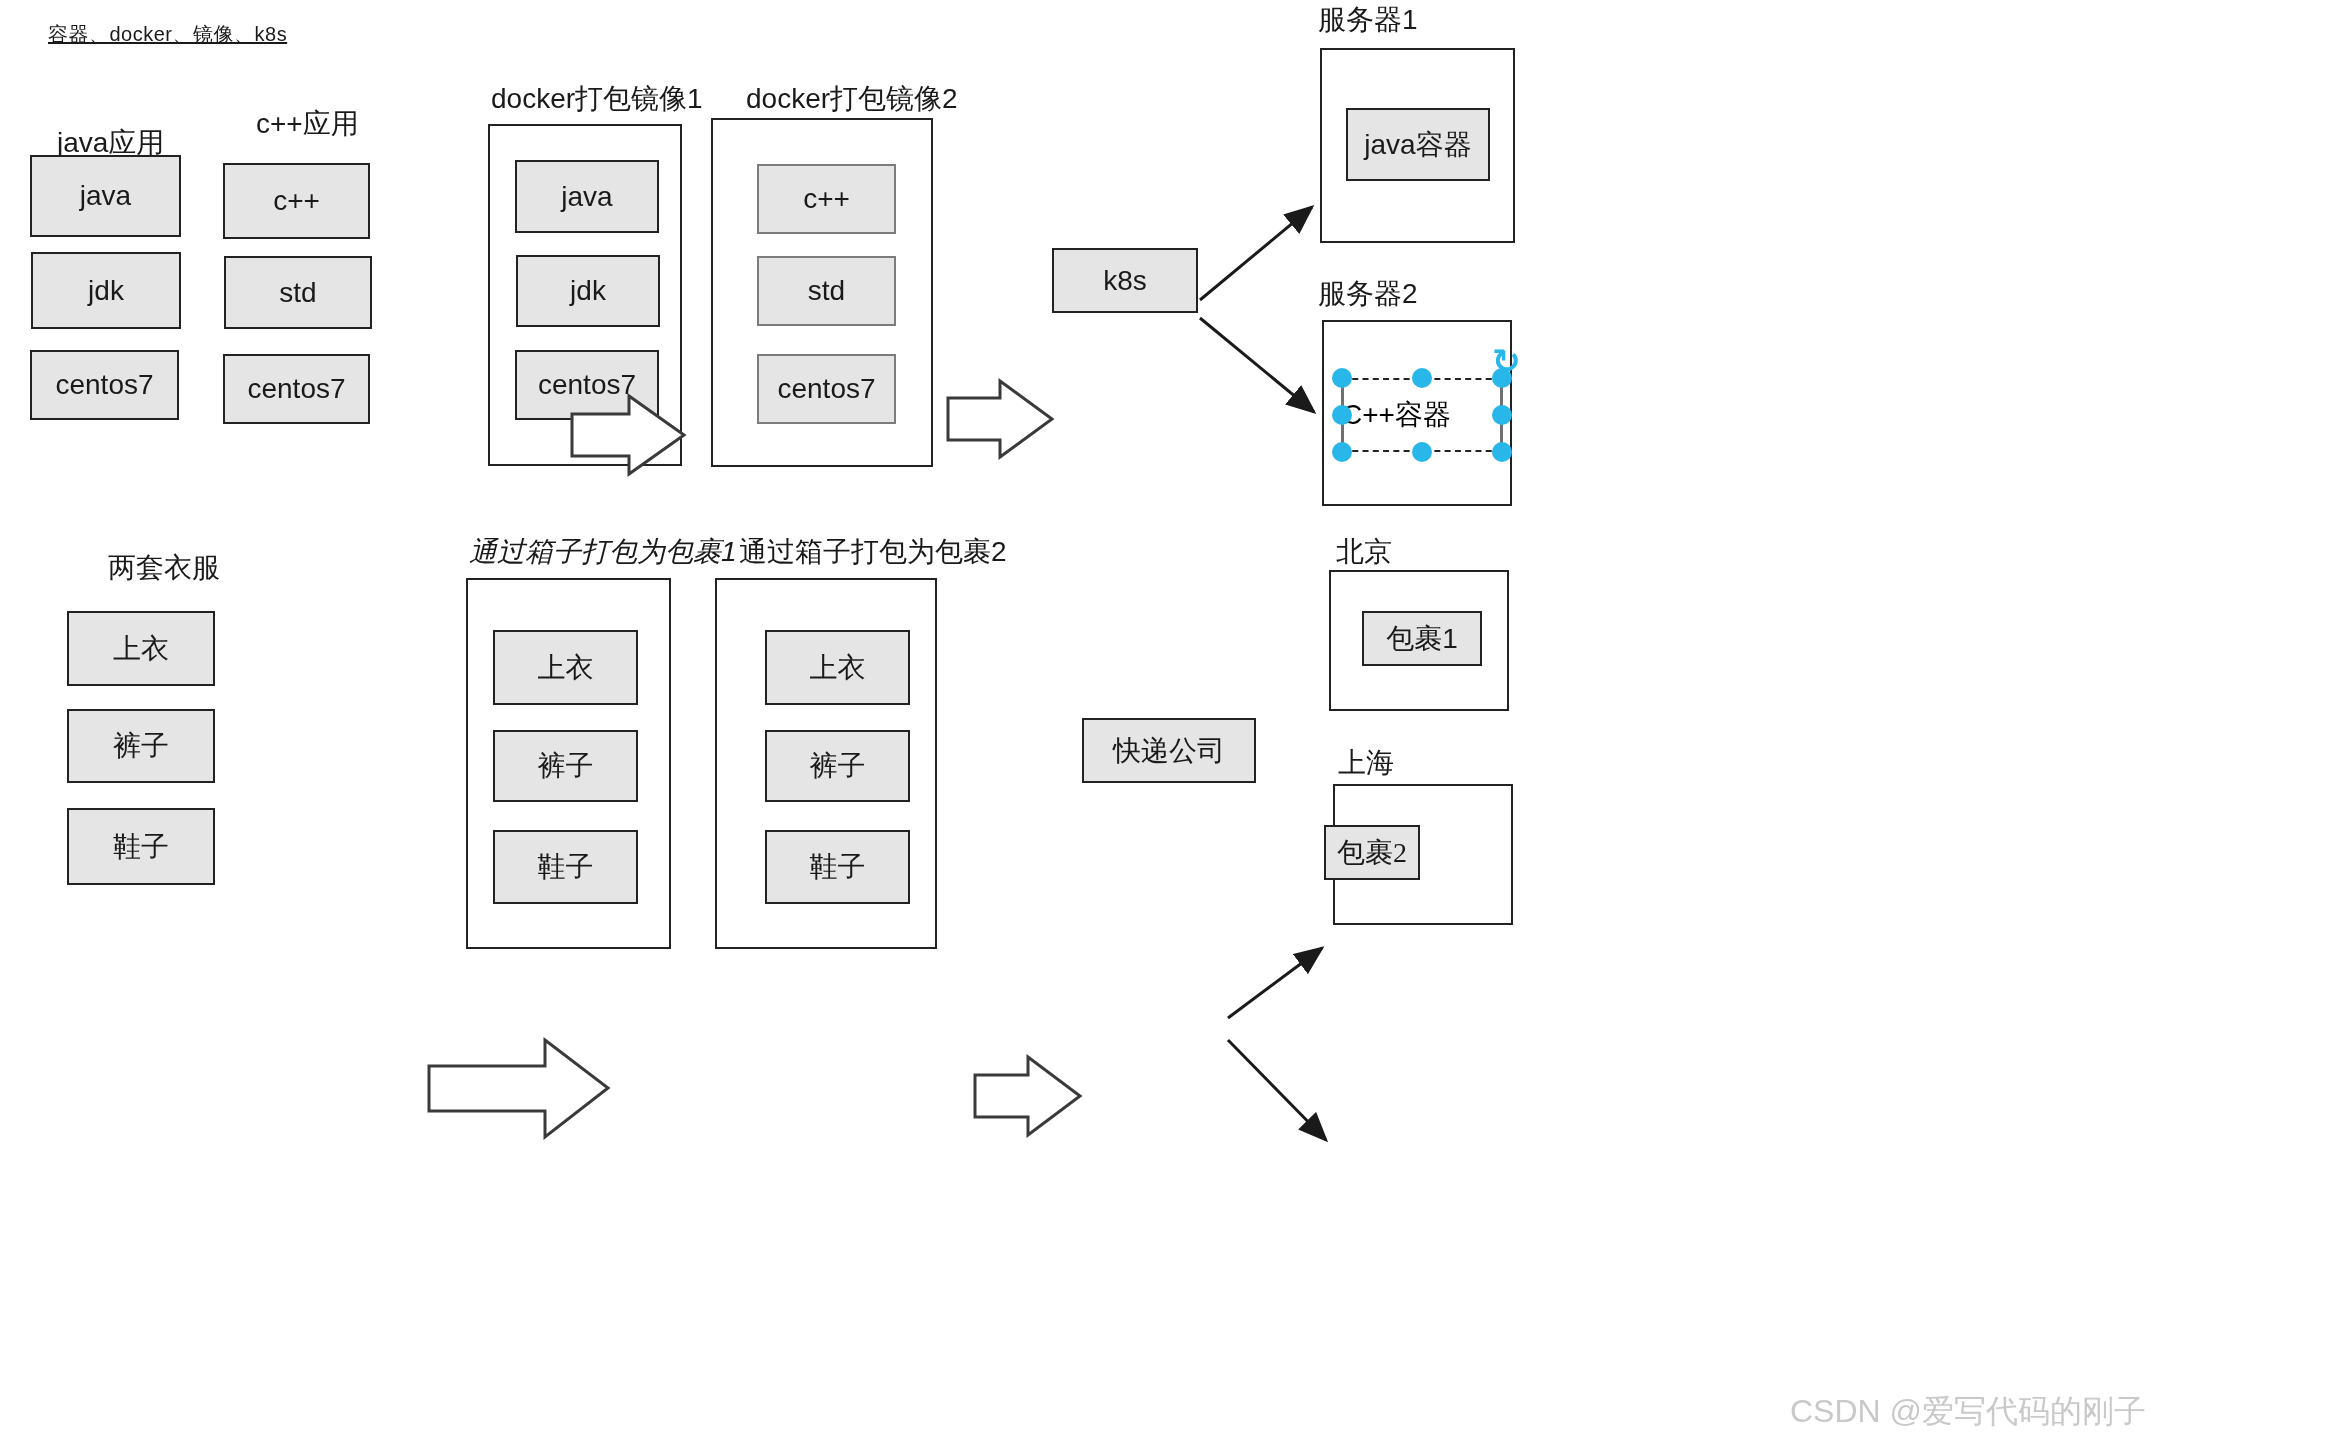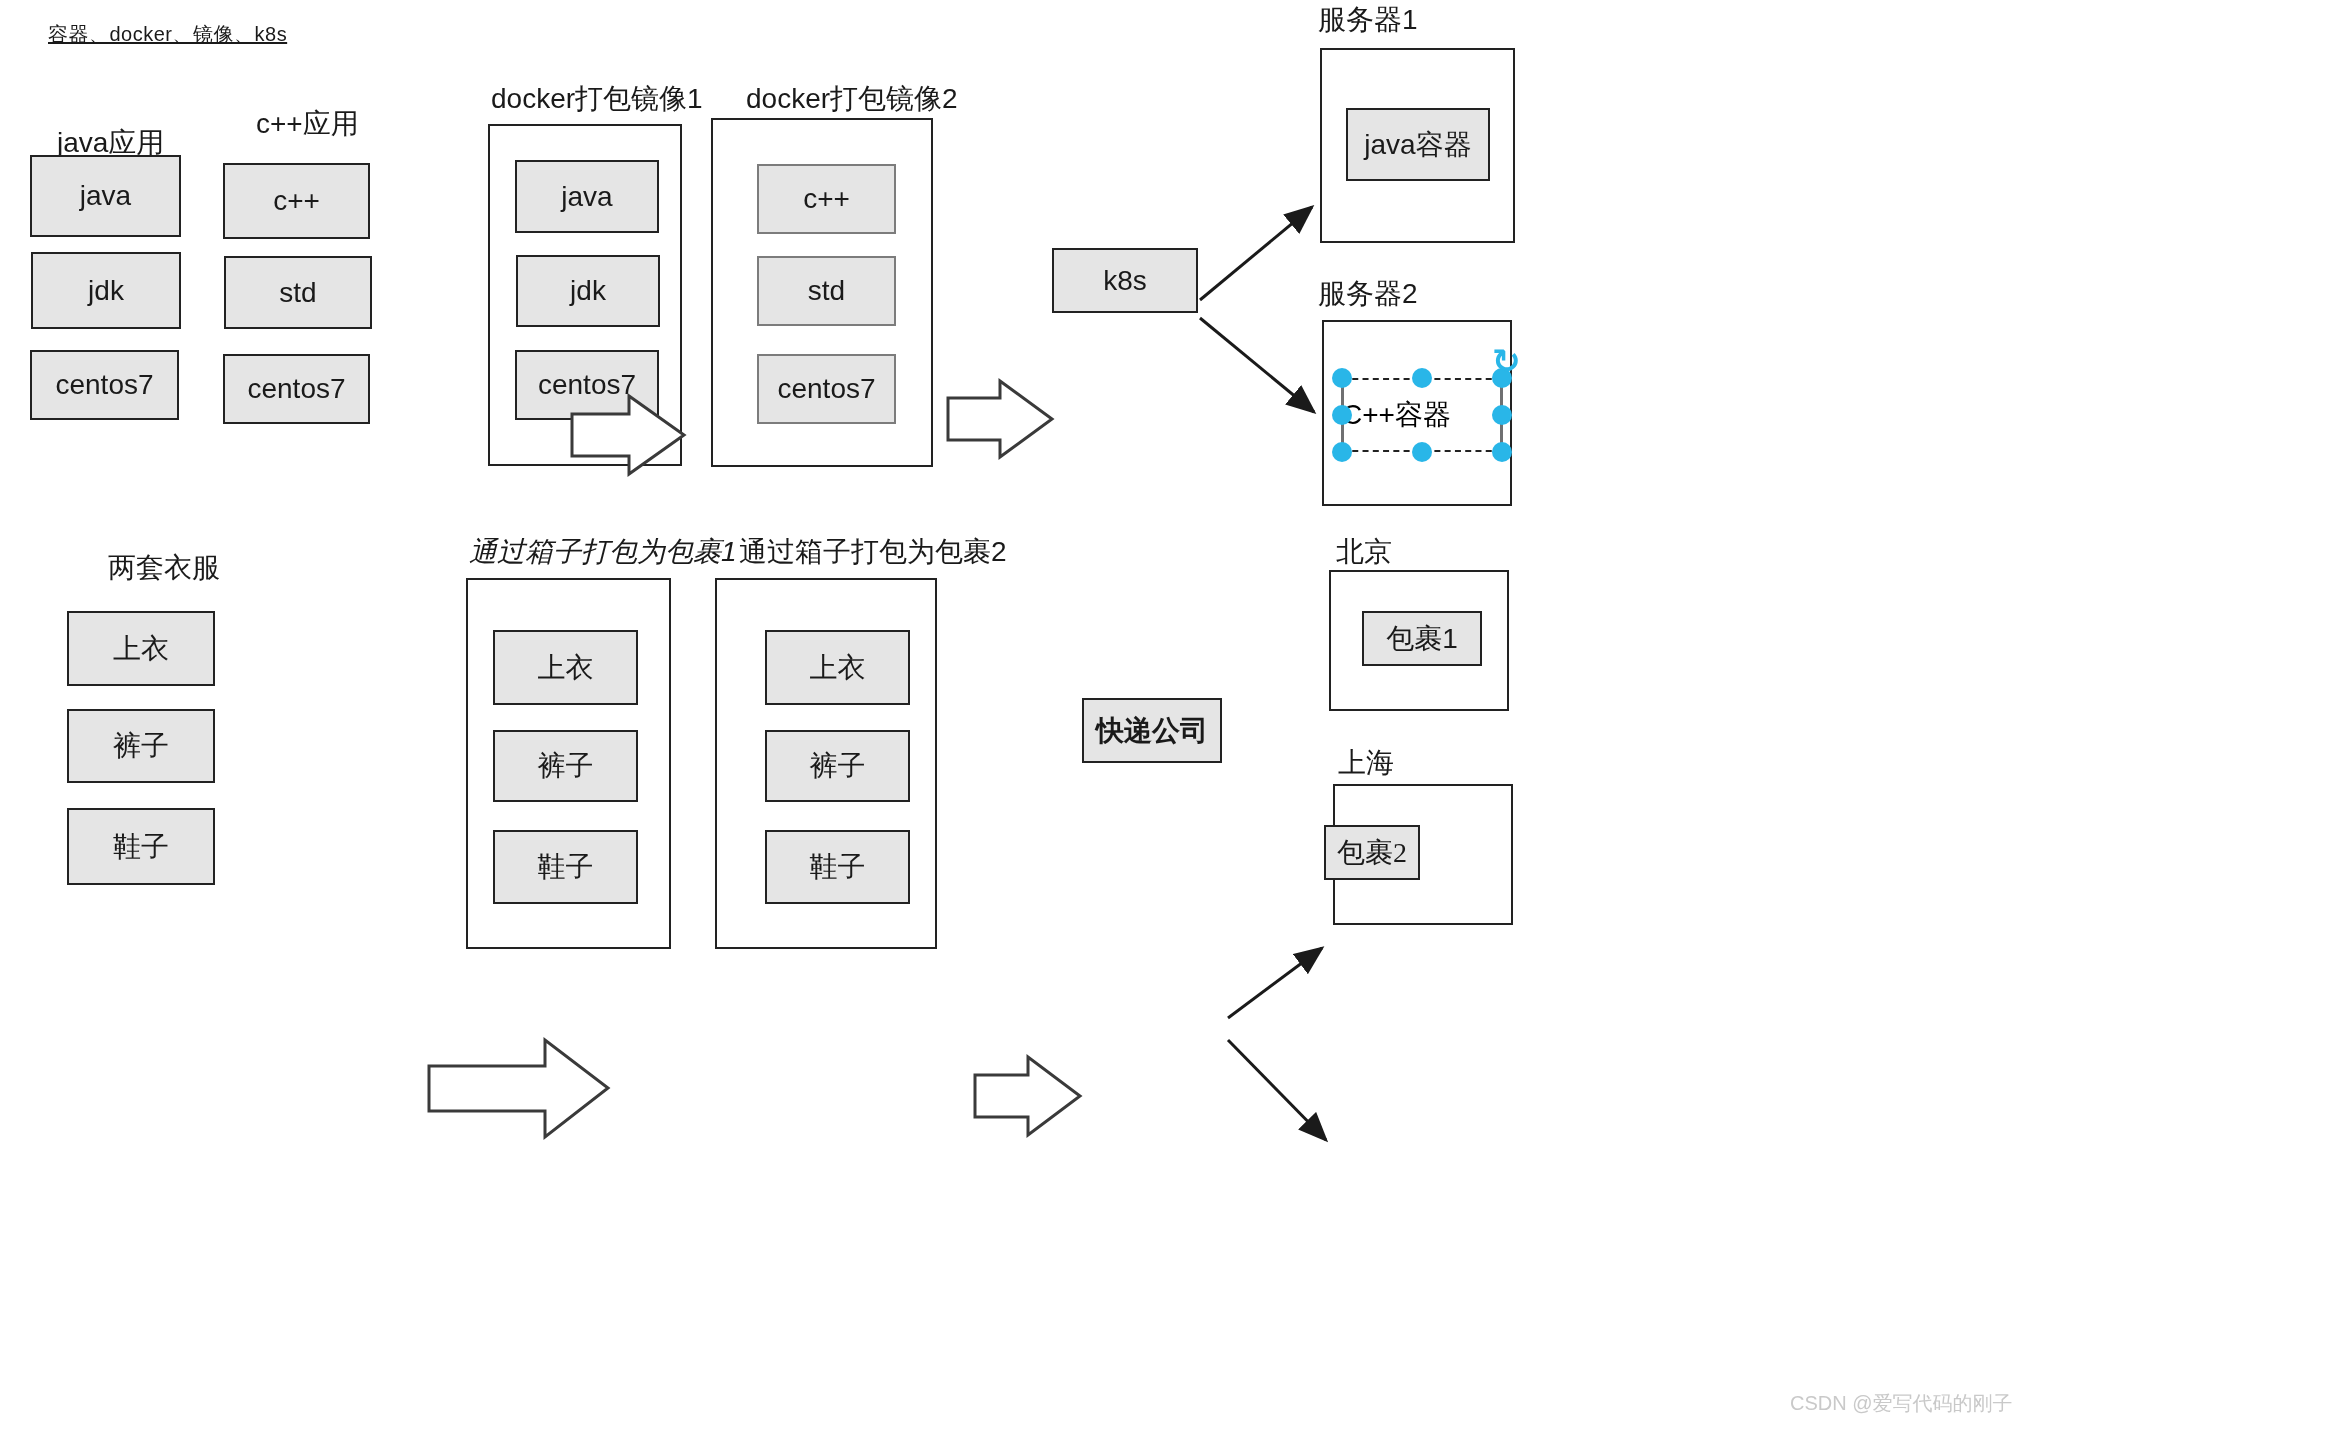--- a/index.html
+++ b/index.html
@@ -84,21 +84,21 @@
   }
   .rot-handle {
     position: absolute;
     color: #29b6e8;
     font-size: 34px;
     line-height: 1;
     font-weight: bold;
   }
   .watermark {
     position: absolute;
-    font-size: 20px;
+    font-size: 32px;
     color: #c9c9c9;
     white-space: nowrap;
   }
 </style>
 </head>
 <body>
 
 <div id="canvas">
 
   <div class="lbl title-top" style="left:48px; top:24px;">容器、docker、镜像、k8s</div>
@@ -220,21 +220,21 @@
   <div class="box" style="left:765px; top:630px; width:145px; height:75px;">
     <span class="box-txt">上衣</span>
   </div>
   <div class="box" style="left:765px; top:730px; width:145px; height:72px;">
     <span class="box-txt">裤子</span>
   </div>
   <div class="box" style="left:765px; top:830px; width:145px; height:74px;">
     <span class="box-txt">鞋子</span>
   </div>
 
-  <div class="box" style="left:1082px; top:698px; width:140px; height:65px;font-weight:bold;">
+  <div class="box" style="left:1082px; top:718px; width:174px; height:65px;">
     <span class="box-txt">快递公司</span>
   </div>
 
   <div class="outer" style="left:1329px; top:570px; width:180px; height:141px;"></div>
   <div class="box" style="left:1362px; top:611px; width:120px; height:55px;">
     <span class="box-txt">包裹1</span>
   </div>
 
   <div class="outer" style="left:1333px; top:784px; width:180px; height:141px;"></div>
   <div class="box" style="left:1324px; top:825px; width:96px; height:55px;font-family:Liberation Serif, serif;">

